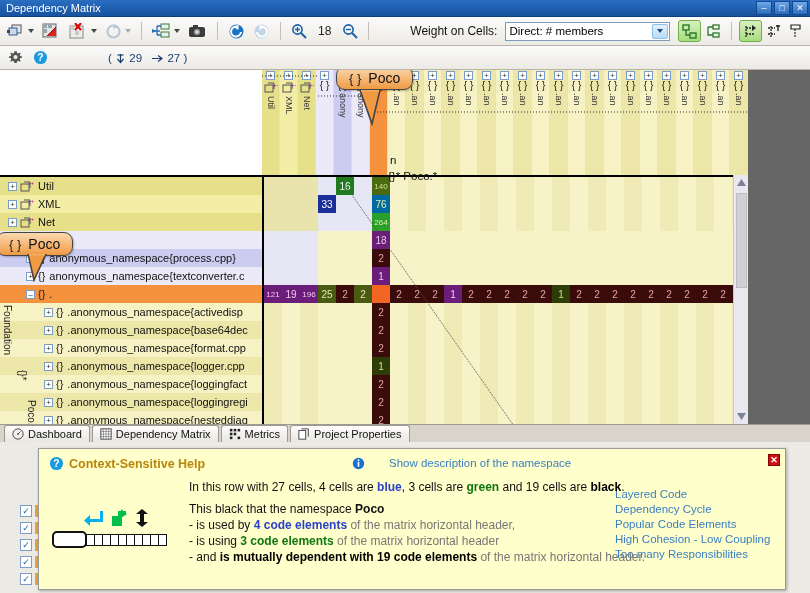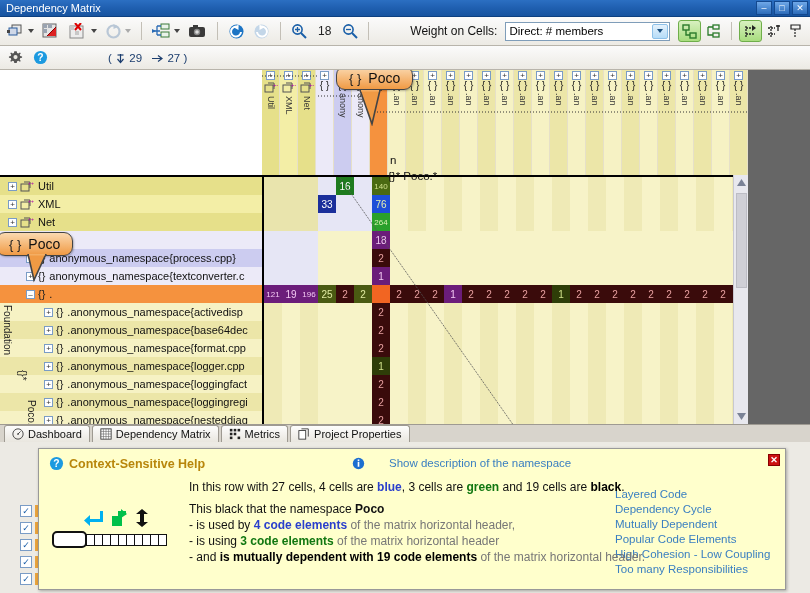--- a/index.html
+++ b/index.html
@@ -680,21 +680,21 @@
         <div class="cell" style="background: rgb(247, 243, 200); color: rgb(255, 255, 255);"></div>
         <div class="cell" style="background: rgb(239, 234, 182); color: rgb(255, 255, 255);"></div>
       </div>
       <div class="cellrow">
         <div class="cell" style="background: rgb(233, 228, 173); color: rgb(255, 255, 255);"></div>
         <div class="cell" style="background: rgb(233, 228, 173); color: rgb(255, 255, 255);"></div>
         <div class="cell" style="background: rgb(233, 228, 173); color: rgb(255, 255, 255);"></div>
         <div class="cell" style="background: rgb(27, 47, 155); color: rgb(255, 255, 255);">33</div>
         <div class="cell" style="background: rgb(230, 230, 245); color: rgb(255, 255, 255);"></div>
         <div class="cell" style="background: rgb(230, 230, 245); color: rgb(255, 255, 255);"></div>
-        <div class="cell" style="background: #1d4ed8; color: rgb(230, 240, 176);">76</div>
+        <div class="cell" style="background: #0369a1; color: rgb(230, 240, 176);">76</div>
         <div class="cell" style="background: rgb(247, 243, 200); color: rgb(255, 255, 255);"></div>
         <div class="cell" style="background: rgb(239, 234, 182); color: rgb(255, 255, 255);"></div>
         <div class="cell" style="background: rgb(247, 243, 200); color: rgb(255, 255, 255);"></div>
         <div class="cell" style="background: rgb(239, 234, 182); color: rgb(255, 255, 255);"></div>
         <div class="cell" style="background: rgb(247, 243, 200); color: rgb(255, 255, 255);"></div>
         <div class="cell" style="background: rgb(239, 234, 182); color: rgb(255, 255, 255);"></div>
         <div class="cell" style="background: rgb(247, 243, 200); color: rgb(255, 255, 255);"></div>
         <div class="cell" style="background: rgb(239, 234, 182); color: rgb(255, 255, 255);"></div>
         <div class="cell" style="background: rgb(247, 243, 200); color: rgb(255, 255, 255);"></div>
         <div class="cell" style="background: rgb(239, 234, 182); color: rgb(255, 255, 255);"></div>
@@ -1178,21 +1178,20 @@
         <rect x="7" y="3" width="2" height="2" fill="#fff"></rect>
     </svg>
   </span>
   <div class="showdesc" style="left:330px;margin-left:20px;">Show description of the namespace</div>
 
   <div class="closebtn">✕</div>
 
   <div class="rlinks">
       <div>Layered Code</div>
       <div>Dependency Cycle</div>
-      <div>Mutually Dependent</div>
       <div>Popular Code Elements</div>
       <div>High Cohesion - Low Coupling</div>
       <div>Too many Responsibilities</div>
     </div>
 
   <div class="body">
     <div>
       <span>In this row with 27 cells, 4 cells are </span><b class="blue">blue</b><span>, 3 cells are </span><b class="green">green</b><span> and 19 cells are </span><b class="black">black</b><span>.</span>
     </div>
     <div style="height:6px"></div>

